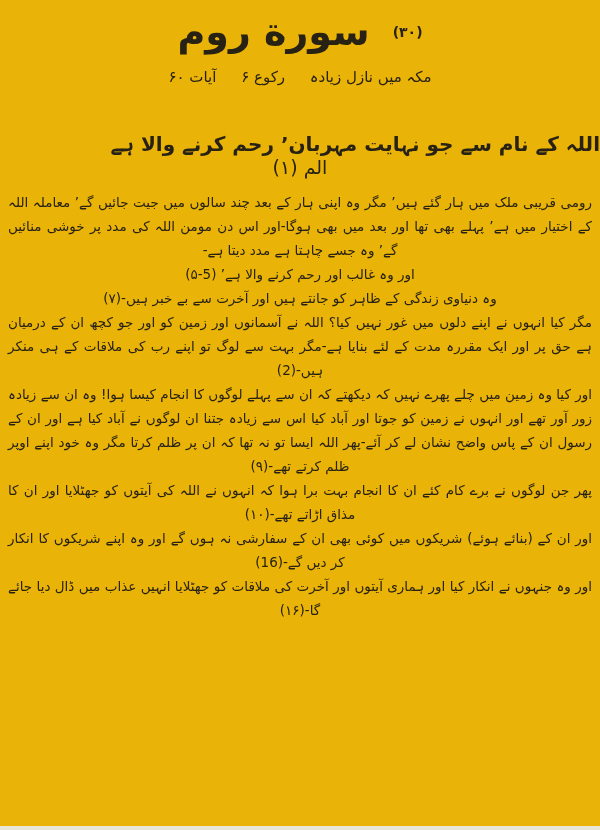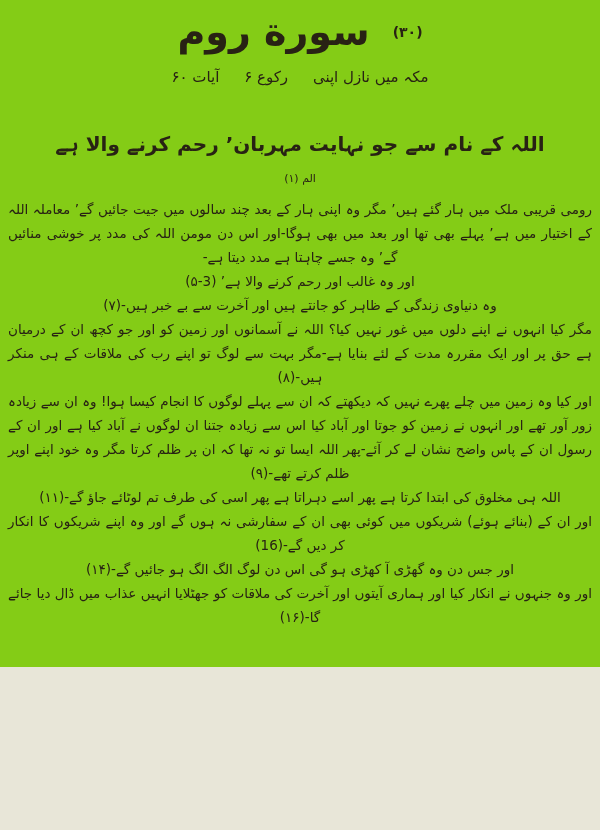--- a/index.html
+++ b/index.html
@@ -3,23 +3,23 @@
 <meta charset="utf-8">
 <style>
   html, body {
     margin: 0;
     padding: 0;
     background: #e8e6d8;
   }
   .page {
     position: relative;
     width: 600px;
-    height: 667px;
+    height: 826px;
     margin: 0 auto;
-    background: #84cc16;
+    background: #eab308;
     color: #282214;
     font-family: "DejaVu Sans", sans-serif;
     overflow: hidden;
     box-sizing: border-box;
   }
   .title-row {
     margin: 10px 0 0 0;
     text-align: center;
     direction: rtl;
   }
@@ -40,30 +40,29 @@
     text-align: center;
     direction: rtl;
     font-size: 15px;
   }
   .subtitle span {
     margin: 0 10px;
     text-align: center;
   }
   .bismillah {
     margin-top: 46px;
-    text-align: center;
+    text-align: right;
     direction: rtl;
     font-size: 20px;
     font-weight: bold;
   }
   .opening {
-    margin-top: 16px;
     text-align: center;
     direction: rtl;
-    font-size: 11px;
+    font-size: 19px;
   }
   .verses {
     margin-top: 12px;
     padding: 0 8px;
   }
   .verse {
     margin: 0;
     direction: rtl;
     font-size: 13.5px;
     line-height: 24px;
@@ -75,35 +74,34 @@
 <body>
 
 <div class="page">
 
   <header>
     <h1 class="title-row">
       <span class="surah-num">(۳۰)</span>
       <span class="surah-name">سورة روم</span>
     </h1>
     <div class="subtitle">
-      <span>مکہ میں نازل اپنی</span>
+      <span>مکہ میں نازل زیادہ</span>
       <span>رکوع ۶</span>
       <span>آیات ۶۰</span>
     </div>
   </header>
 
   <div class="bismillah">اللہ کے نام سے جو نہایت مہربان’ رحم کرنے والا ہے</div>
 
   <div class="opening">الم (۱)</div>
 
   <main class="verses">
       <p class="verse">رومی قریبی ملک میں ہار گئے ہیں’ مگر وہ اپنی ہار کے بعد چند سالوں میں جیت جائیں گے’ معاملہ اللہ کے اختیار میں ہے’ پہلے بھی تھا اور بعد میں بھی ہوگا-اور اس دن مومن اللہ کی مدد پر خوشی منائیں گے’ وہ جسے چاہتا ہے مدد دیتا ہے-</p>
-      <p class="verse">اور وہ غالب اور رحم کرنے والا ہے’ (3-۵)</p>
+      <p class="verse">اور وہ غالب اور رحم کرنے والا ہے’ (5-۵)</p>
       <p class="verse">وہ دنیاوی زندگی کے ظاہر کو جانتے ہیں اور آخرت سے بے خبر ہیں-(۷)</p>
-      <p class="verse">مگر کیا انہوں نے اپنے دلوں میں غور نہیں کیا؟ اللہ نے آسمانوں اور زمین کو اور جو کچھ ان کے درمیان ہے حق پر اور ایک مقررہ مدت کے لئے بنایا ہے-مگر بہت سے لوگ تو اپنے رب کی ملاقات کے ہی منکر ہیں-(۸)</p>
+      <p class="verse">مگر کیا انہوں نے اپنے دلوں میں غور نہیں کیا؟ اللہ نے آسمانوں اور زمین کو اور جو کچھ ان کے درمیان ہے حق پر اور ایک مقررہ مدت کے لئے بنایا ہے-مگر بہت سے لوگ تو اپنے رب کی ملاقات کے ہی منکر ہیں-(2)</p>
       <p class="verse">اور کیا وہ زمین میں چلے پھرے نہیں کہ دیکھتے کہ ان سے پہلے لوگوں کا انجام کیسا ہوا! وہ ان سے زیادہ زور آور تھے اور انہوں نے زمین کو جوتا اور آباد کیا اس سے زیادہ جتنا ان لوگوں نے آباد کیا ہے اور ان کے رسول ان کے پاس واضح نشان لے کر آئے-پھر اللہ ایسا تو نہ تھا کہ ان پر ظلم کرتا مگر وہ خود اپنے اوپر ظلم کرتے تھے-(۹)</p>
-      <p class="verse">اللہ ہی مخلوق کی ابتدا کرتا ہے پھر اسے دہراتا ہے پھر اسی کی طرف تم لوٹائے جاؤ گے-(۱۱)</p>
+      <p class="verse">پھر جن لوگوں نے برے کام کئے ان کا انجام بہت برا ہوا کہ انہوں نے اللہ کی آیتوں کو جھٹلایا اور ان کا مذاق اڑاتے تھے-(۱۰)</p>
       <p class="verse">اور ان کے (بنائے ہوئے) شریکوں میں کوئی بھی ان کے سفارشی نہ ہوں گے اور وہ اپنے شریکوں کا انکار کر دیں گے-(16)</p>
-      <p class="verse">اور جس دن وہ گھڑی آ کھڑی ہو گی اس دن لوگ الگ الگ ہو جائیں گے-(۱۴)</p>
       <p class="verse">اور وہ جنہوں نے انکار کیا اور ہماری آیتوں اور آخرت کی ملاقات کو جھٹلایا انہیں عذاب میں ڈال دیا جائے گا-(۱۶)</p>
     </main>
 
 </div>
 
 </body></html>

